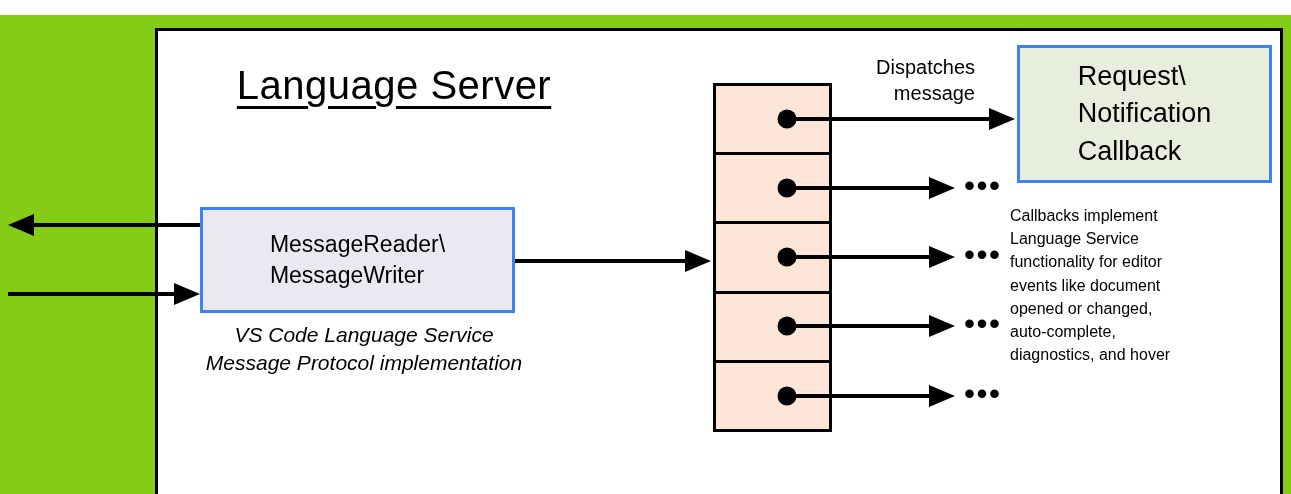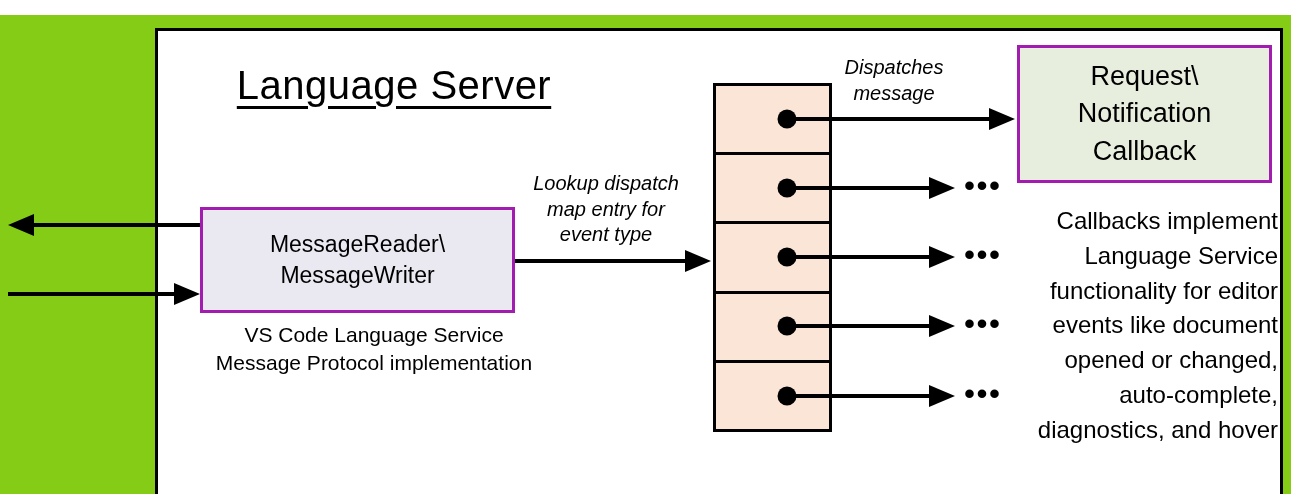--- a/index.html
+++ b/index.html
@@ -32,26 +32,26 @@
     text-align: center;
     font-size: 40px;
     letter-spacing: 0.5px;
     text-decoration: underline;
     text-decoration-thickness: 3px;
     text-underline-offset: 7px;
     white-space: pre-line;
   }
   .node-box {
     position: absolute;
-    border: 3px solid #a21caf;
+    border: 3px solid #3b82f6;
     box-sizing: border-box;
     display: flex;
     align-items: center;
     justify-content: center;
-    text-align: center;
+    text-align: left;
     white-space: pre-line;
   }
   .reader-box {
     left: 200px; top: 192px;
     width: 315px; height: 106px;
     font-size: 23px;
     line-height: 1.35;
   }
   .callback-box {
     left: 1017px; top: 30px;
@@ -59,36 +59,35 @@
     font-size: 27px;
     line-height: 1.38;
   }
   .caption {
     position: absolute;
     text-align: center;
     white-space: pre-line;
     font-size: 21px;
     line-height: 1.32;
   }
-  .reader-caption { left: 194px; top: 306px; width: 360px; }
+  .reader-caption { left: 184px; top: 306px; width: 360px; font-style: italic; }
   .dispatch-caption { left: 650px; top: 424px; width: 250px; }
   .note {
     position: absolute;
     left: 1010px; top: 189px;
     width: 268px;
+    text-align: left;
+    white-space: pre-line;
+    font-size: 16px;
+    line-height: 1.45;
+  }
+  .flow-label {
+    position: absolute;
     text-align: right;
     white-space: pre-line;
-    font-size: 24px;
-    line-height: 1.45;
-  }
-  .flow-label {
-    position: absolute;
-    text-align: center;
-    white-space: pre-line;
-    font-style: italic;
     font-size: 20px;
     line-height: 1.28;
   }
   .stdio-label { left: 13px; top: 220px; width: 162px; }
   .lookup-label { left: 510px; top: 156px; width: 192px; }
   .dispatches-label { left: 813px; top: 40px; width: 162px; }
   .dispatch-map {
     position: absolute;
     left: 713px; top: 68px;
     width: 119px; height: 349px;
@@ -130,23 +129,20 @@
 
   <div class="title">Language Server</div>
 
   <div class="node-box reader-box" style="background-color: rgb(234, 232, 241);">MessageReader\
 MessageWriter</div>
 
   <div class="caption reader-caption">VS Code Language Service
 Message Protocol implementation</div>
 
 
-  <div class="flow-label lookup-label">Lookup dispatch
-map entry for
-event type</div>
 
   <div class="dispatch-map">
     <div class="dispatch-cell" style="background-color: rgb(251, 229, 214);"></div>
     <div class="dispatch-cell" style="background-color: rgb(251, 229, 214);"></div>
     <div class="dispatch-cell" style="background-color: rgb(251, 229, 214);"></div>
     <div class="dispatch-cell" style="background-color: rgb(251, 229, 214);"></div>
     <div class="dispatch-cell" style="background-color: rgb(251, 229, 214);"></div>
   </div>
 
 

